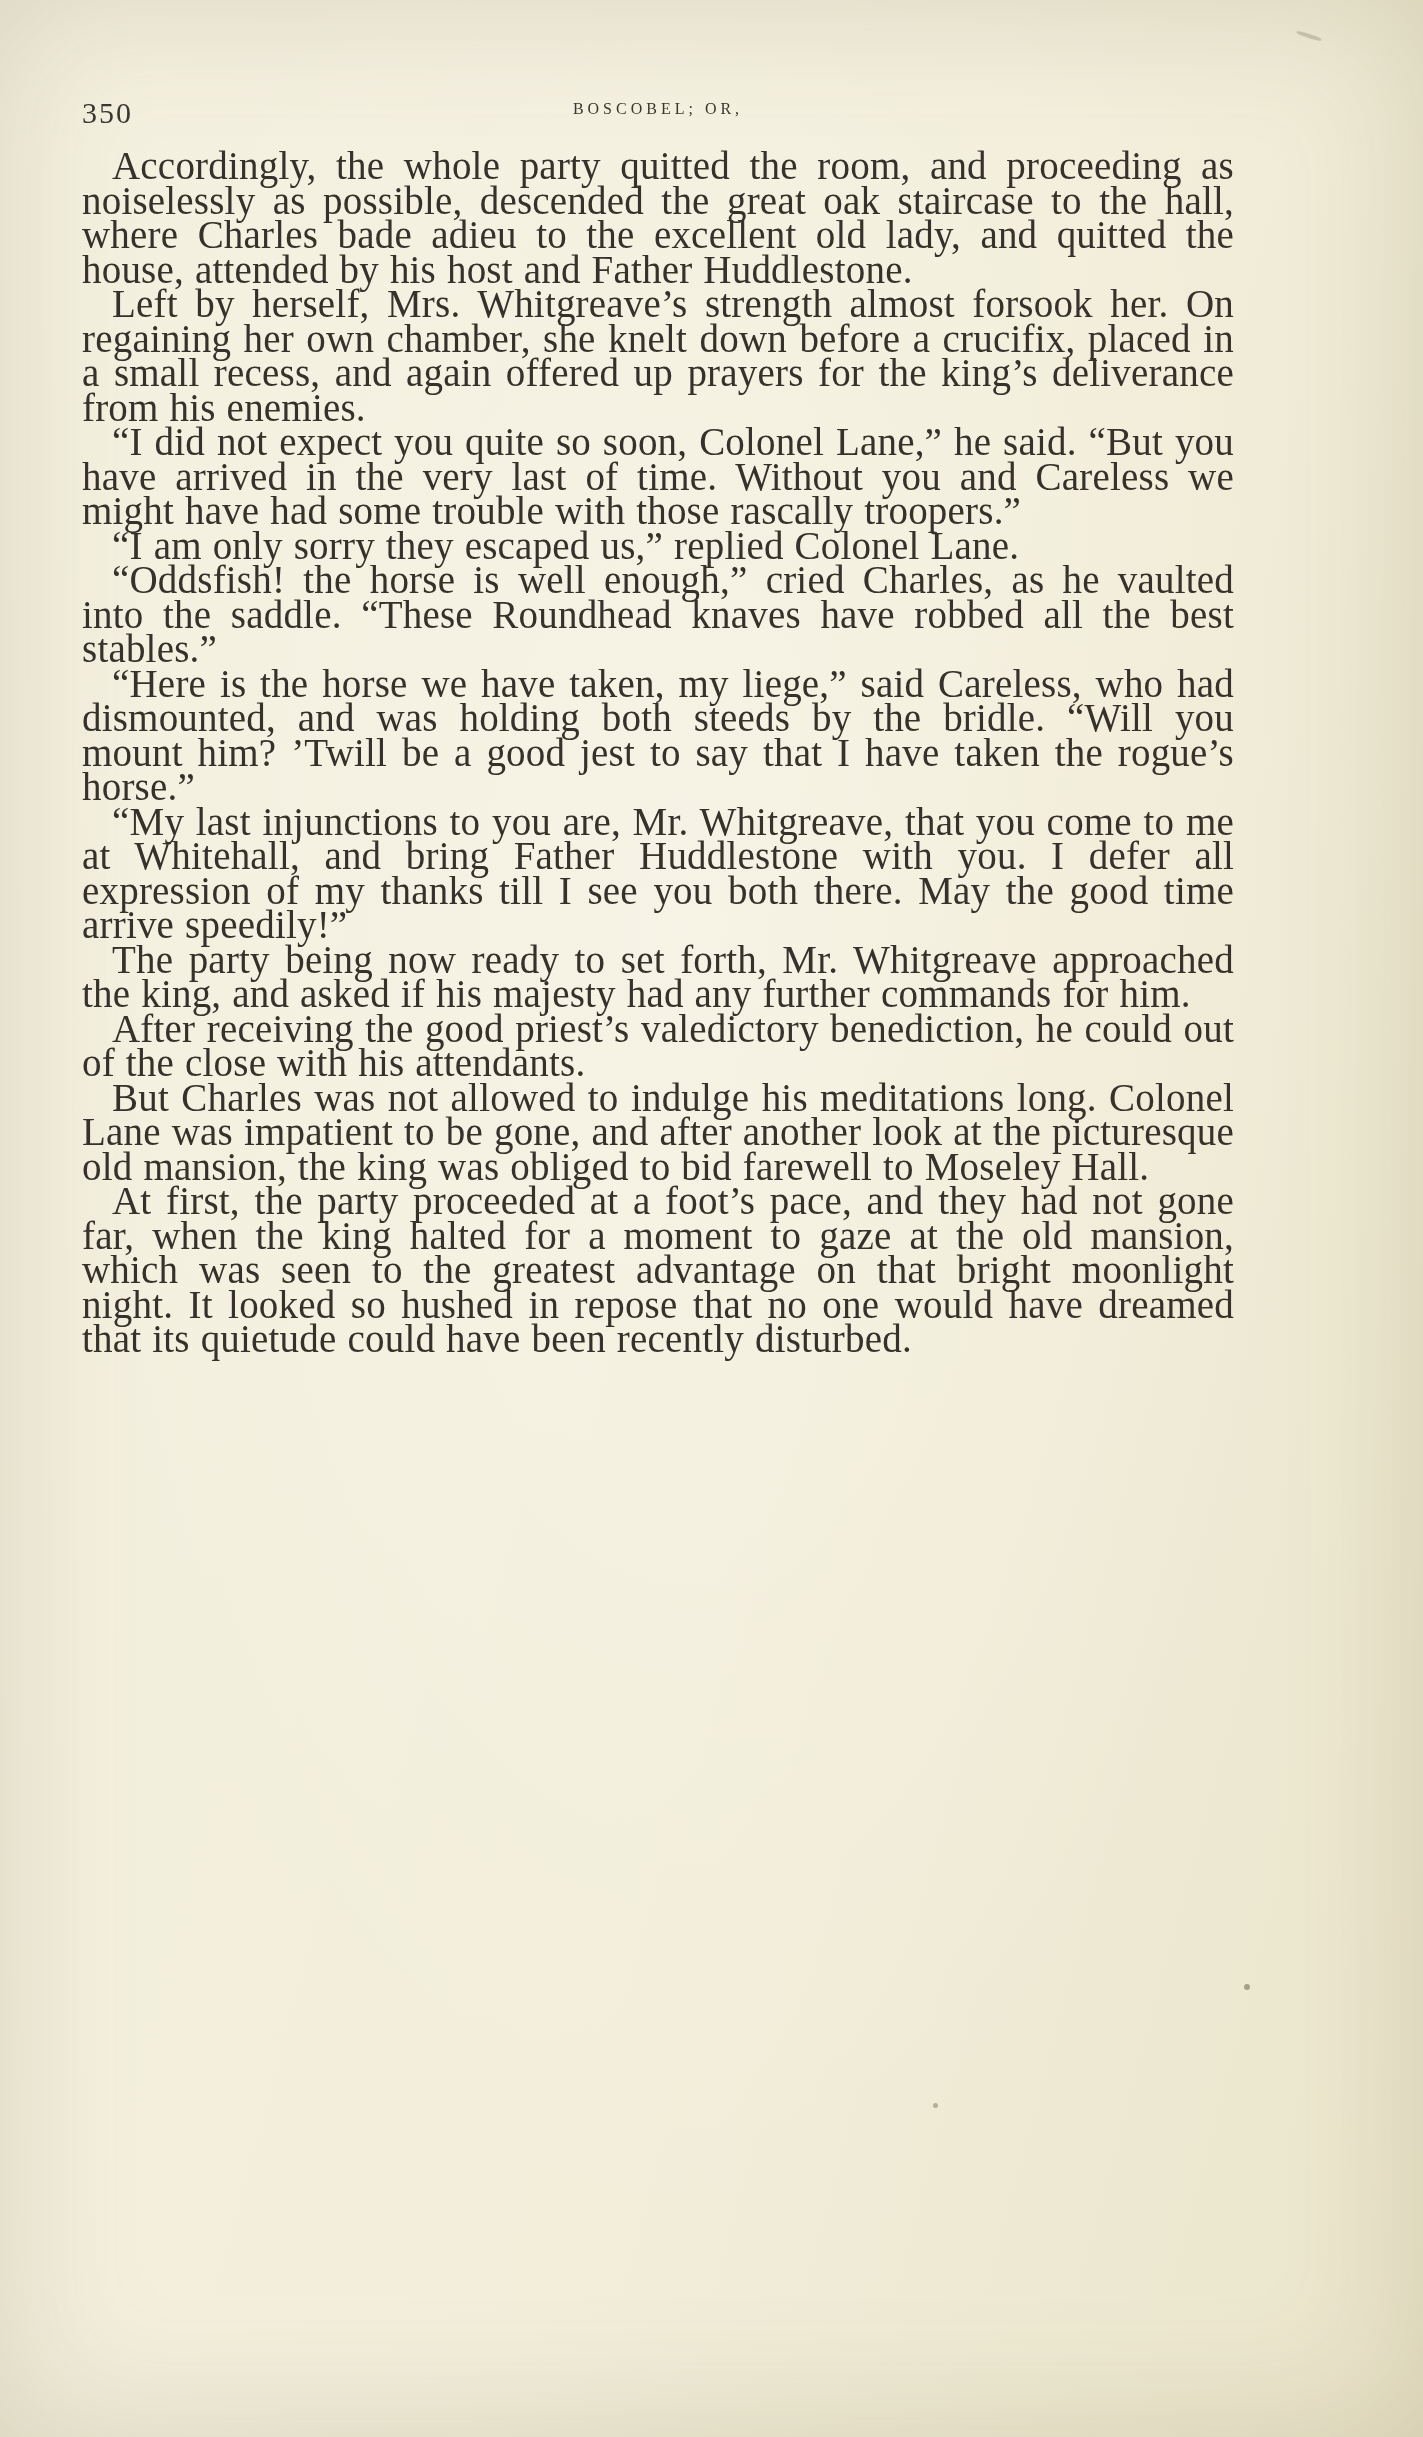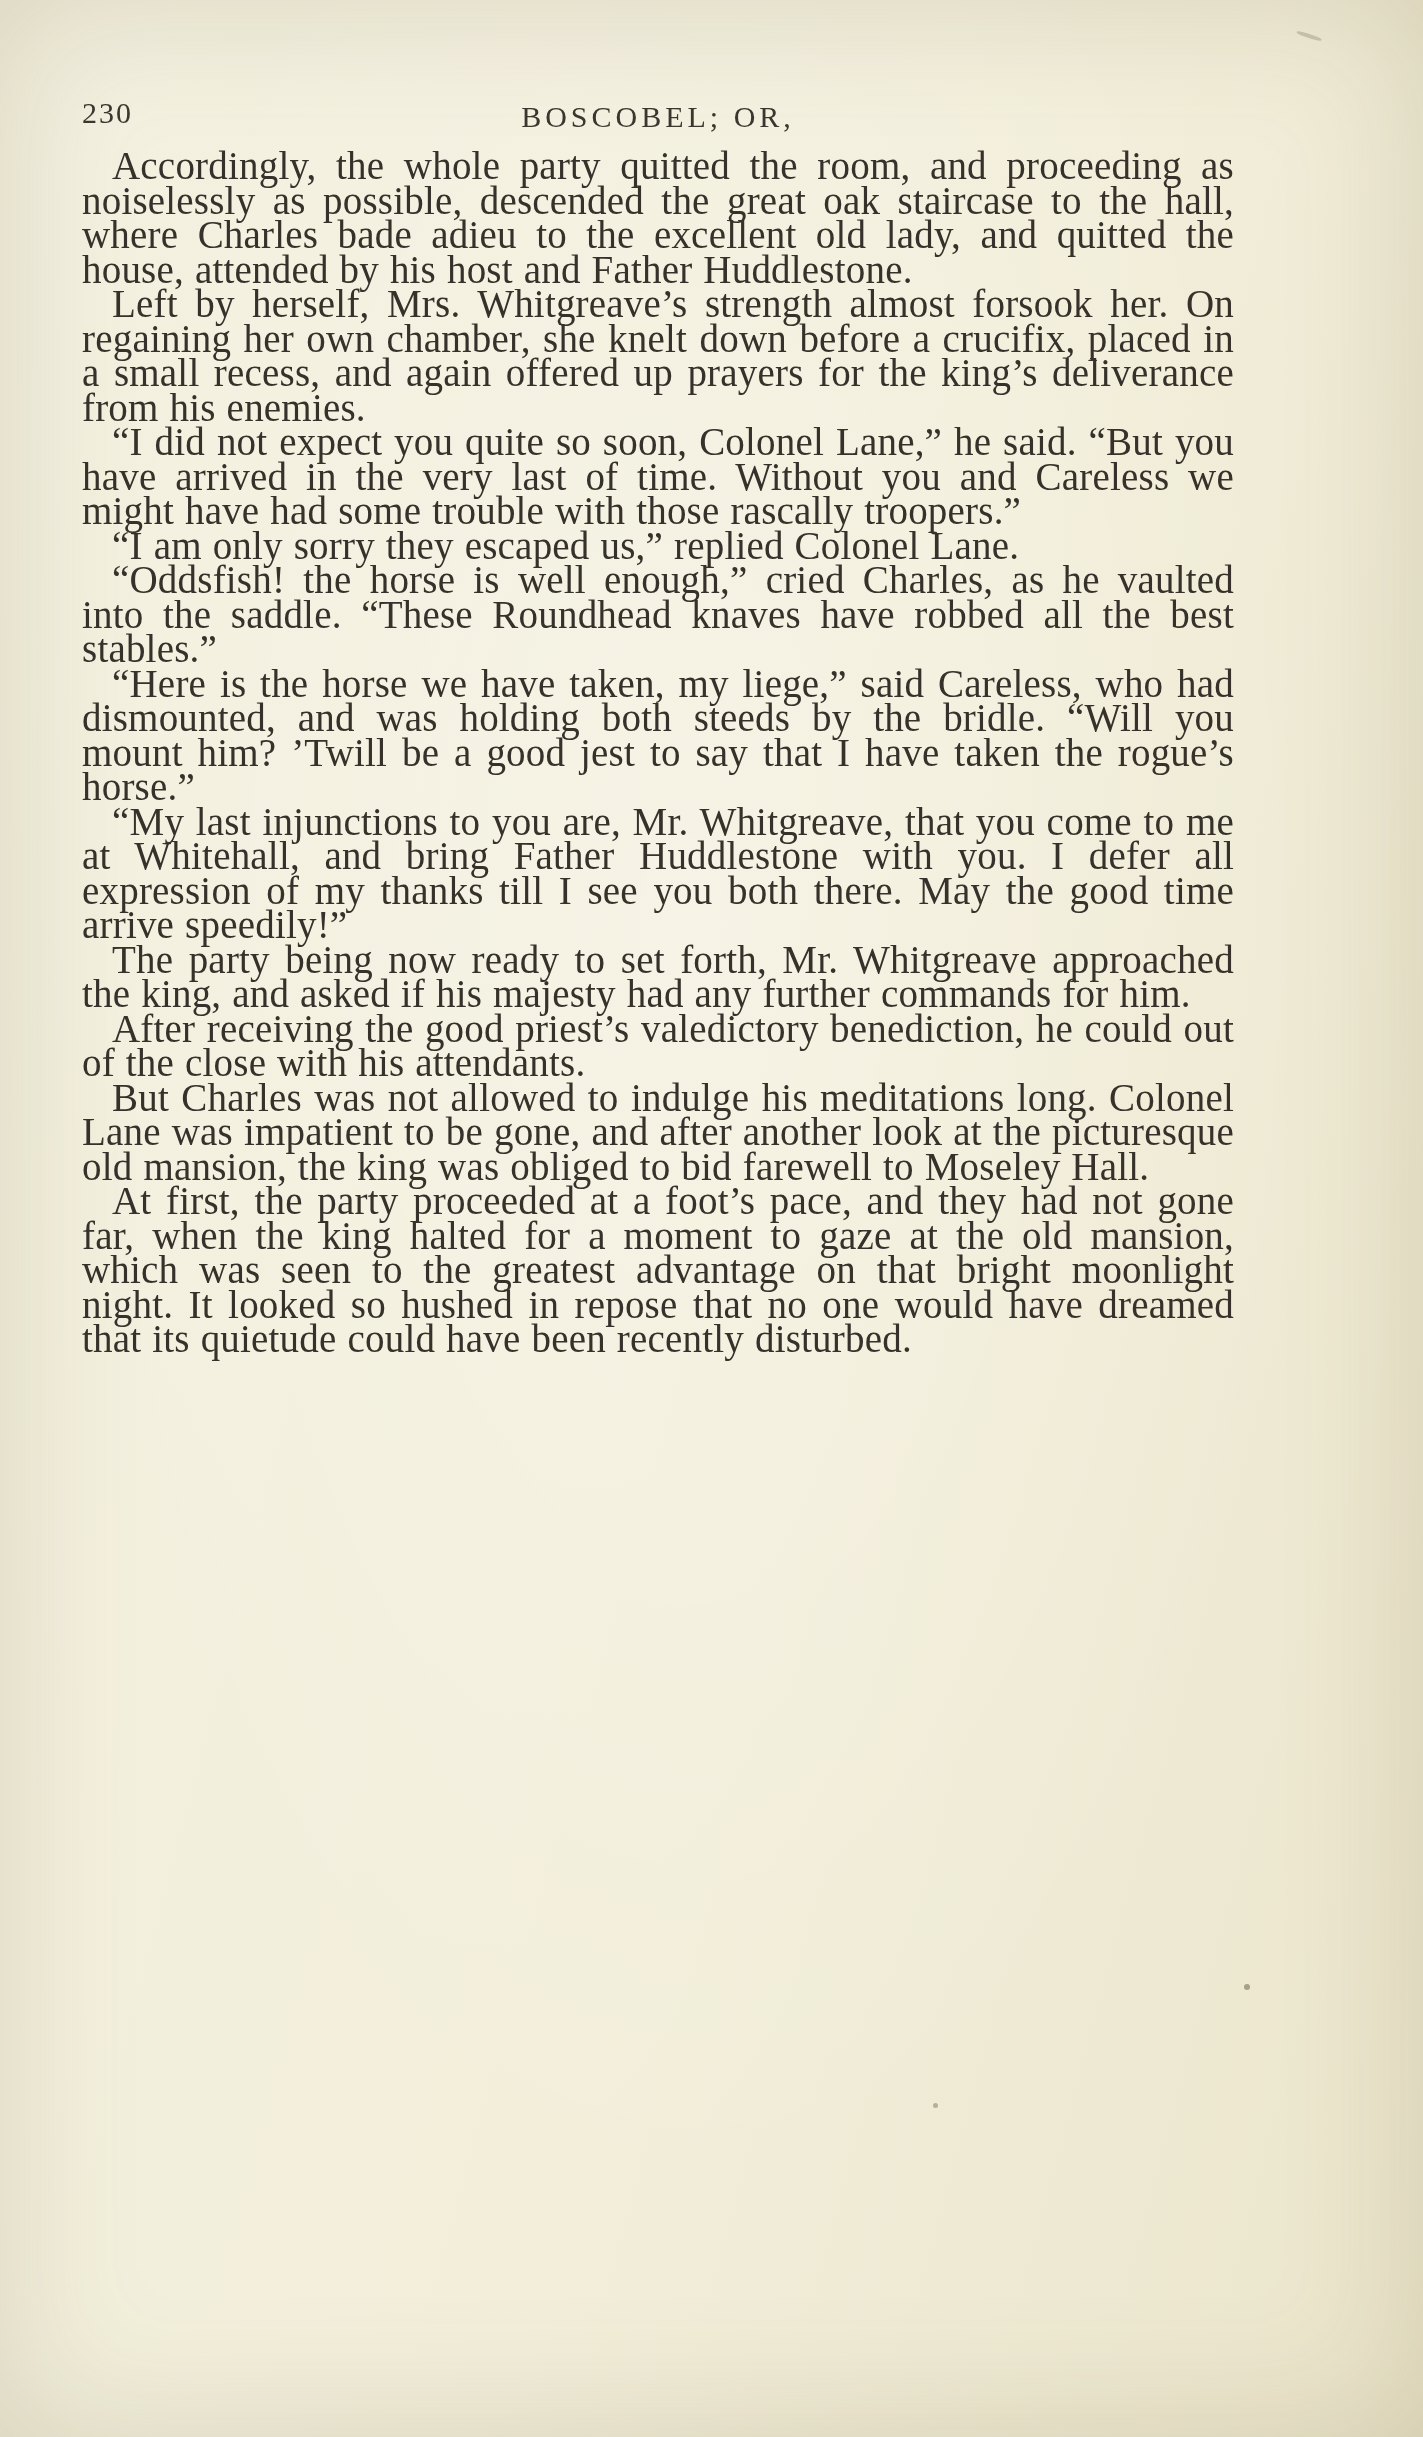--- a/index.html
+++ b/index.html
@@ -34,21 +34,21 @@
     top: 0;
     font-size: 30px;
     letter-spacing: 2px;
   }
   .running-header {
     position: absolute;
     left: 0;
     right: 0;
     top: 4px;
     text-align: center;
-    font-size: 30px;
+    font-size: 16px;
     letter-spacing: 4px;
     color: #3b372f;
   }
   .text-block {
     position: absolute;
     top: 149px;
     left: 82px;
     width: 1152px;
     font-size: 39px;
     line-height: 34.5px;
@@ -69,21 +69,21 @@
   .speck-1 { left: 1244px; top: 1984px; width: 6px; height: 6px; opacity: .55; }
   .speck-2 { left: 933px;  top: 2103px; width: 5px; height: 5px; opacity: .45; }
   .speck-3 { left: 1296px; top: 34px;   width: 26px; height: 4px; opacity: .28; transform: rotate(18deg); border-radius: 40%; }
 </style>
 </head>
 <body>
 
 <div class="page">
 
   <div class="header-row">
-    <span class="page-number">230</span>
+    <span class="page-number">350</span>
     <span class="running-header">BOSCOBEL; OR,</span>
   </div>
 
   <div class="text-block">
     <p>Accordingly, the whole party quitted the room, and proceeding as noiselessly as possible, descended the great oak staircase to the hall, where Charles bade adieu to the excellent old lady, and quitted the house, attended by his host and Father Huddlestone.</p>
     <p>Left by herself, Mrs. Whitgreave’s strength almost forsook her. On regaining her own chamber, she knelt down before a crucifix, placed in a small recess, and again offered up prayers for the king’s deliverance from his enemies.</p>
     <p>“I did not expect you quite so soon, Colonel Lane,” he said. “But you have arrived in the very last of time. Without you and Careless we might have had some trouble with those rascally troopers.”</p>
     <p>“I am only sorry they escaped us,” replied Colonel Lane.</p>
     <p>“Oddsfish! the horse is well enough,” cried Charles, as he vaulted into the saddle. “These Roundhead knaves have robbed all the best stables.”</p>
     <p>“Here is the horse we have taken, my liege,” said Careless, who had dismounted, and was holding both steeds by the bridle. “Will you mount him? ’Twill be a good jest to say that I have taken the rogue’s horse.”</p>

